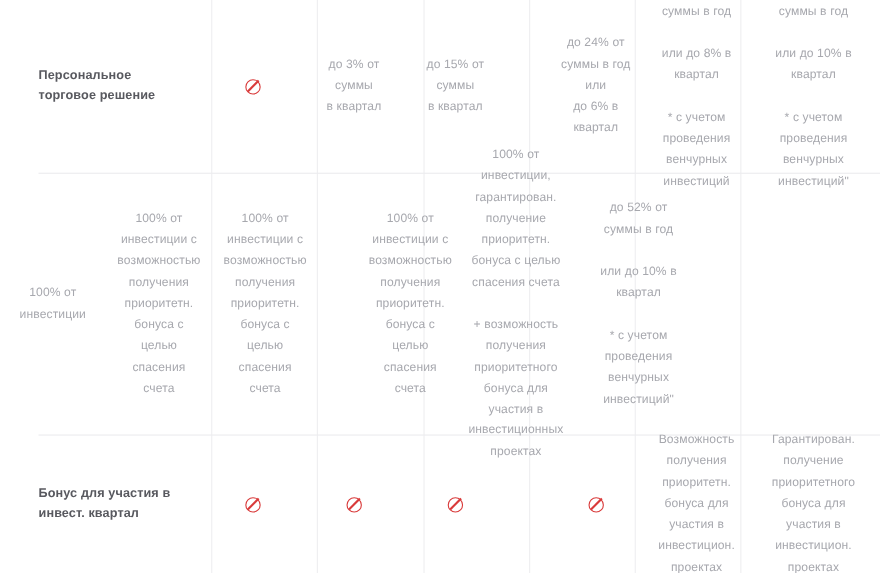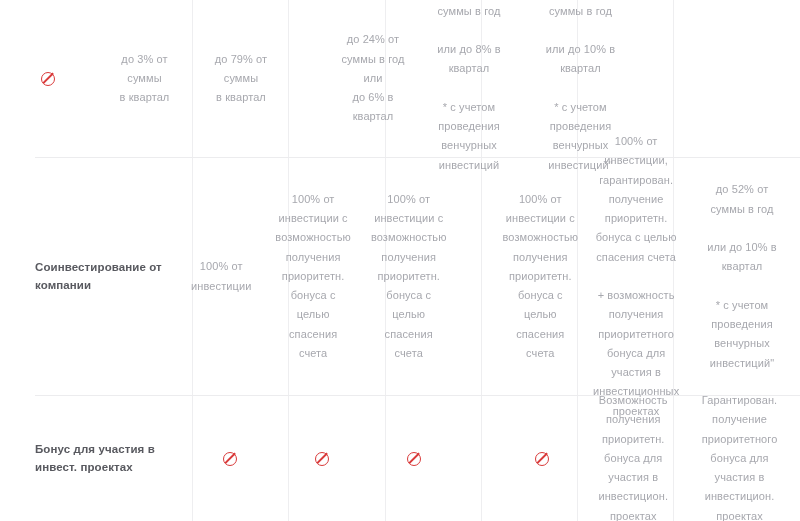--- a/index.html
+++ b/index.html
@@ -54,29 +54,32 @@
   <div class="vrule" style="left:288px"></div>
   <div class="vrule" style="left:385px"></div>
   <div class="vrule" style="left:481px"></div>
   <div class="vrule" style="left:577px"></div>
   <div class="vrule" style="left:673px"></div>
 
   <div class="hrule" style="top:157px"></div>
   <div class="hrule" style="top:395px"></div>
 
   <div class="row" style="top:0;height:157px">
+    <div class="cell feature c1">
+        <span class="txt">Персональное торговое решение</span>
+      </div>
     <div class="cell value c2">
       <span class="noicon"></span>
     </div>
     <div class="cell value c3">
         <span class="txt">до 3% от суммы
 в квартал</span>
       </div>
     <div class="cell value c4">
-        <span class="txt">до 79% от суммы
+        <span class="txt">до 15% от суммы
 в квартал</span>
       </div>
     <div class="cell value c5">
         <span class="txt">до 24% от
 суммы в год или
 до 6% в
 квартал</span>
       </div>
     <div class="cell value c6">
         <span class="txt">до 32% от
@@ -98,23 +101,20 @@
 квартал
 
 * с учетом
 проведения
 венчурных
 инвестиций"</span>
       </div>
   </div>
 
   <div class="row" style="top:158px;height:237px">
-    <div class="cell feature c1">
-        <span class="txt">Соинвестирование от компании</span>
-      </div>
     <div class="cell value c2">
         <span class="txt">100% от
 инвестиции</span>
       </div>
     <div class="cell value c3">
         <span class="txt">100% от
 инвестиции с
 возможностью
 получения
 приоритетн.
@@ -165,21 +165,21 @@
 
 * с учетом
 проведения
 венчурных
 инвестиций"</span>
       </div>
   </div>
 
   <div class="row" style="top:396px;height:125px">
     <div class="cell feature c1">
-        <span class="txt">Бонус для участия в инвест. проектах</span>
+        <span class="txt">Бонус для участия в инвест. квартал</span>
       </div>
     <div class="cell value c2">
       <span class="noicon"></span>
     </div>
     <div class="cell value c3">
       <span class="noicon"></span>
     </div>
     <div class="cell value c4">
       <span class="noicon"></span>
     </div>

